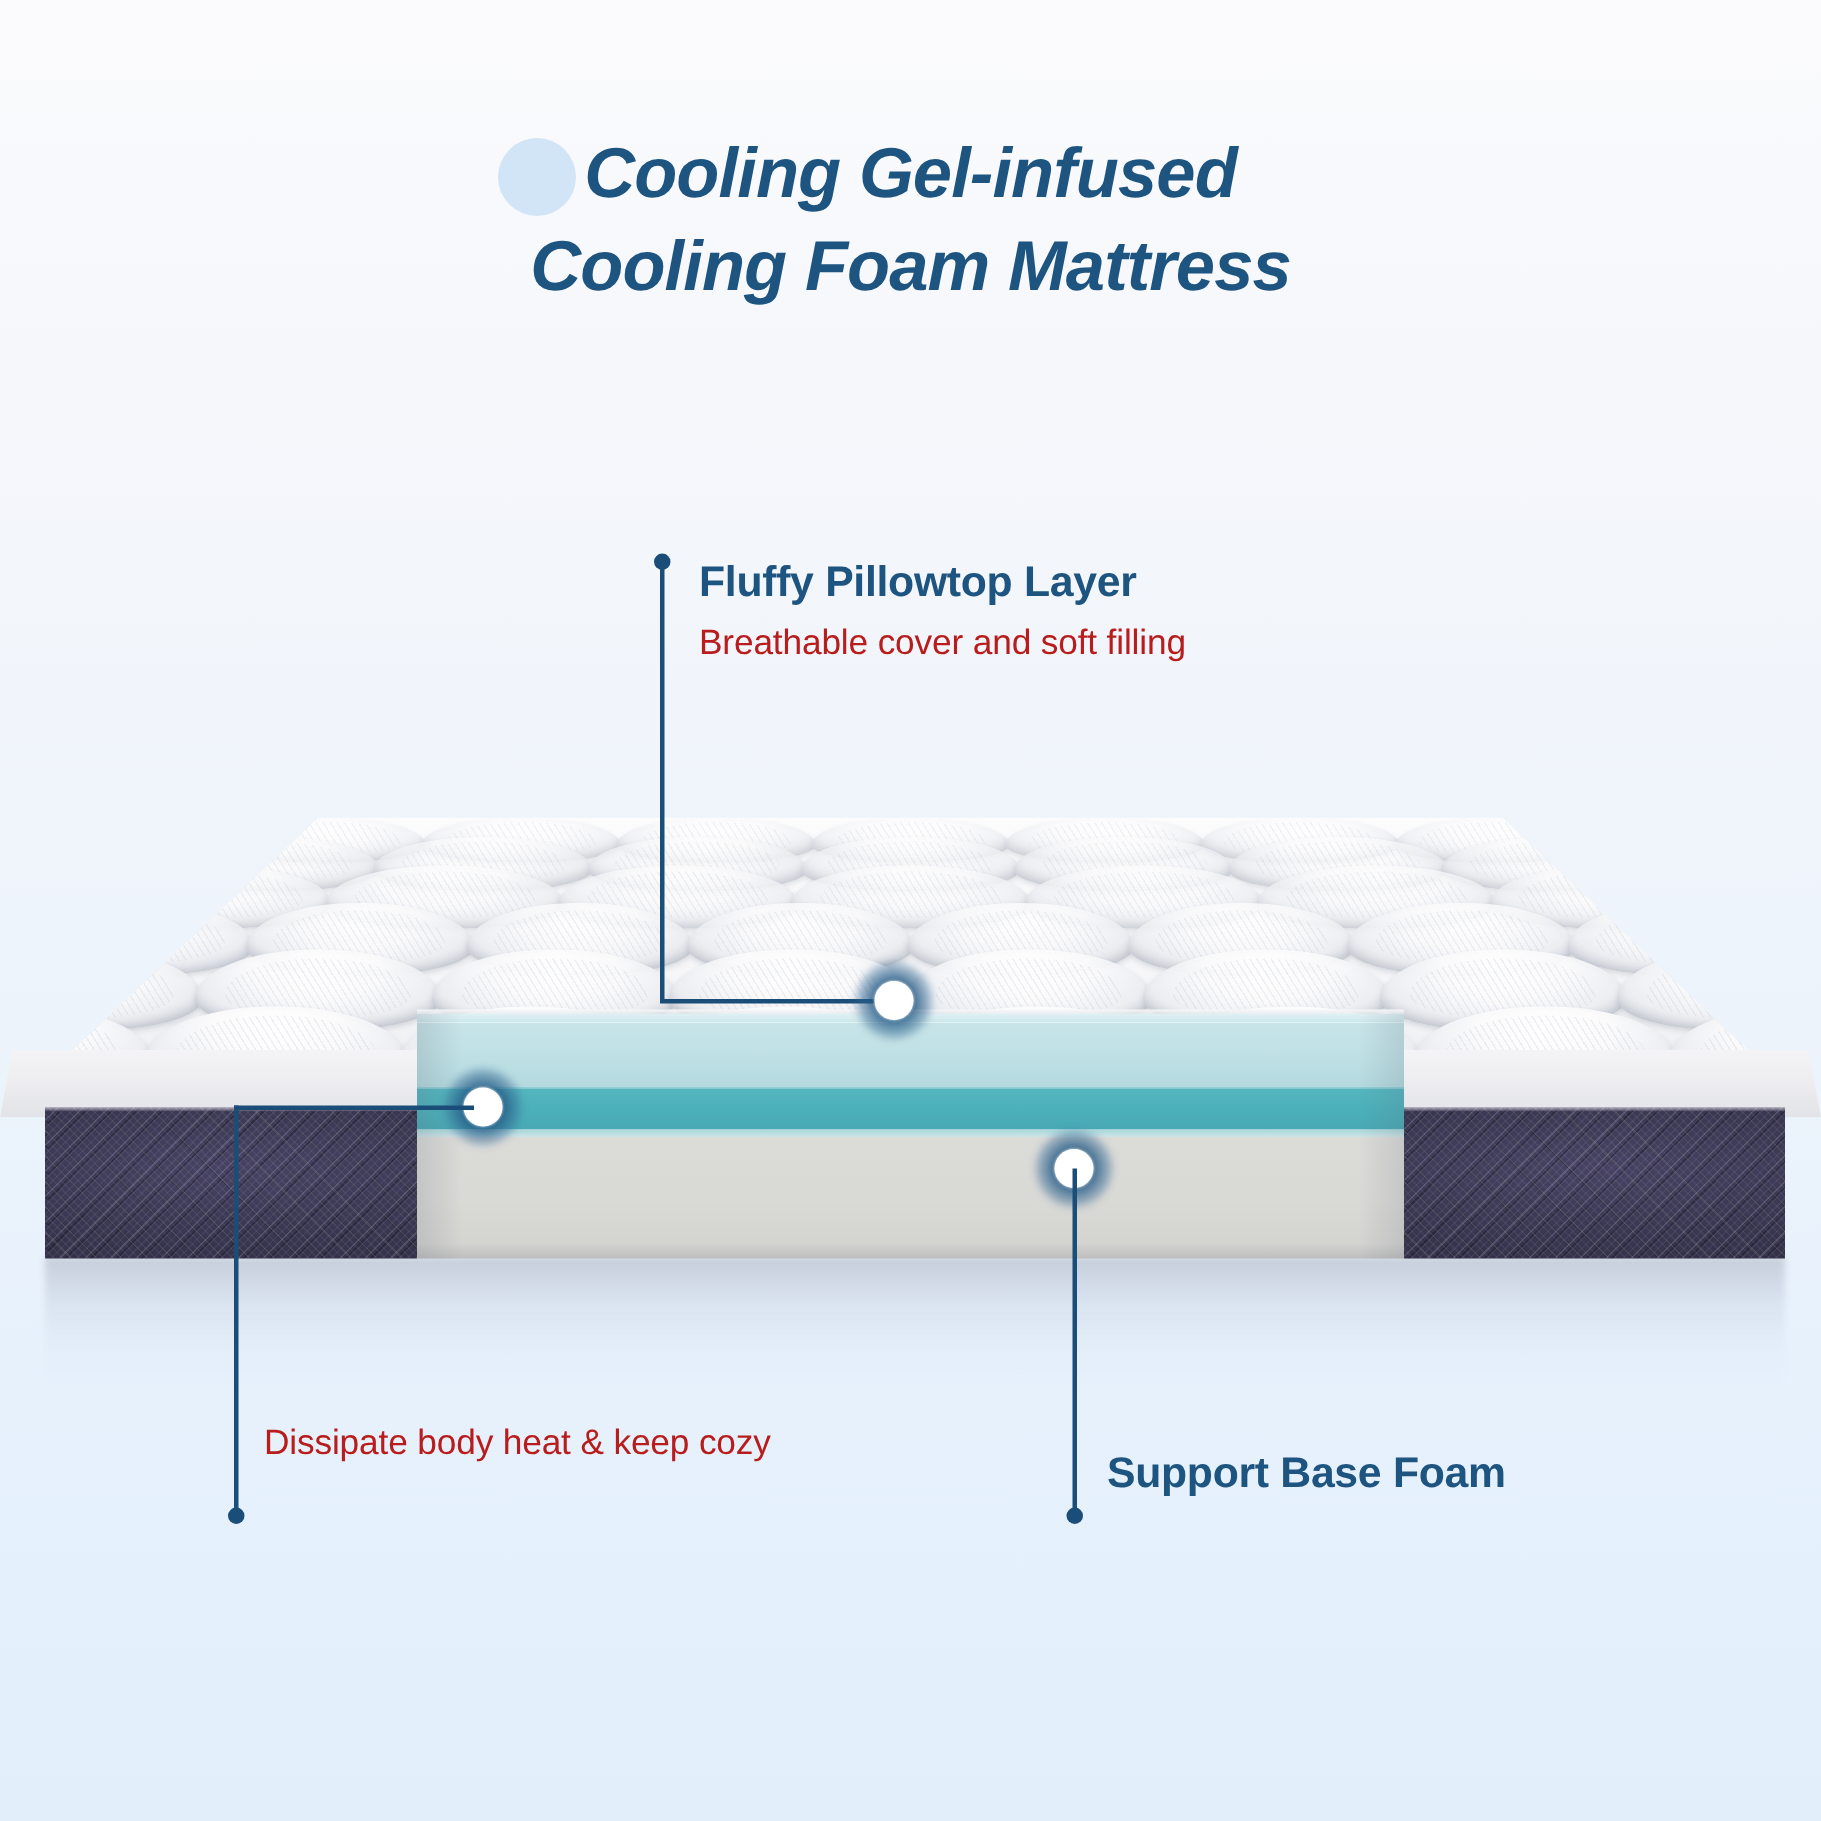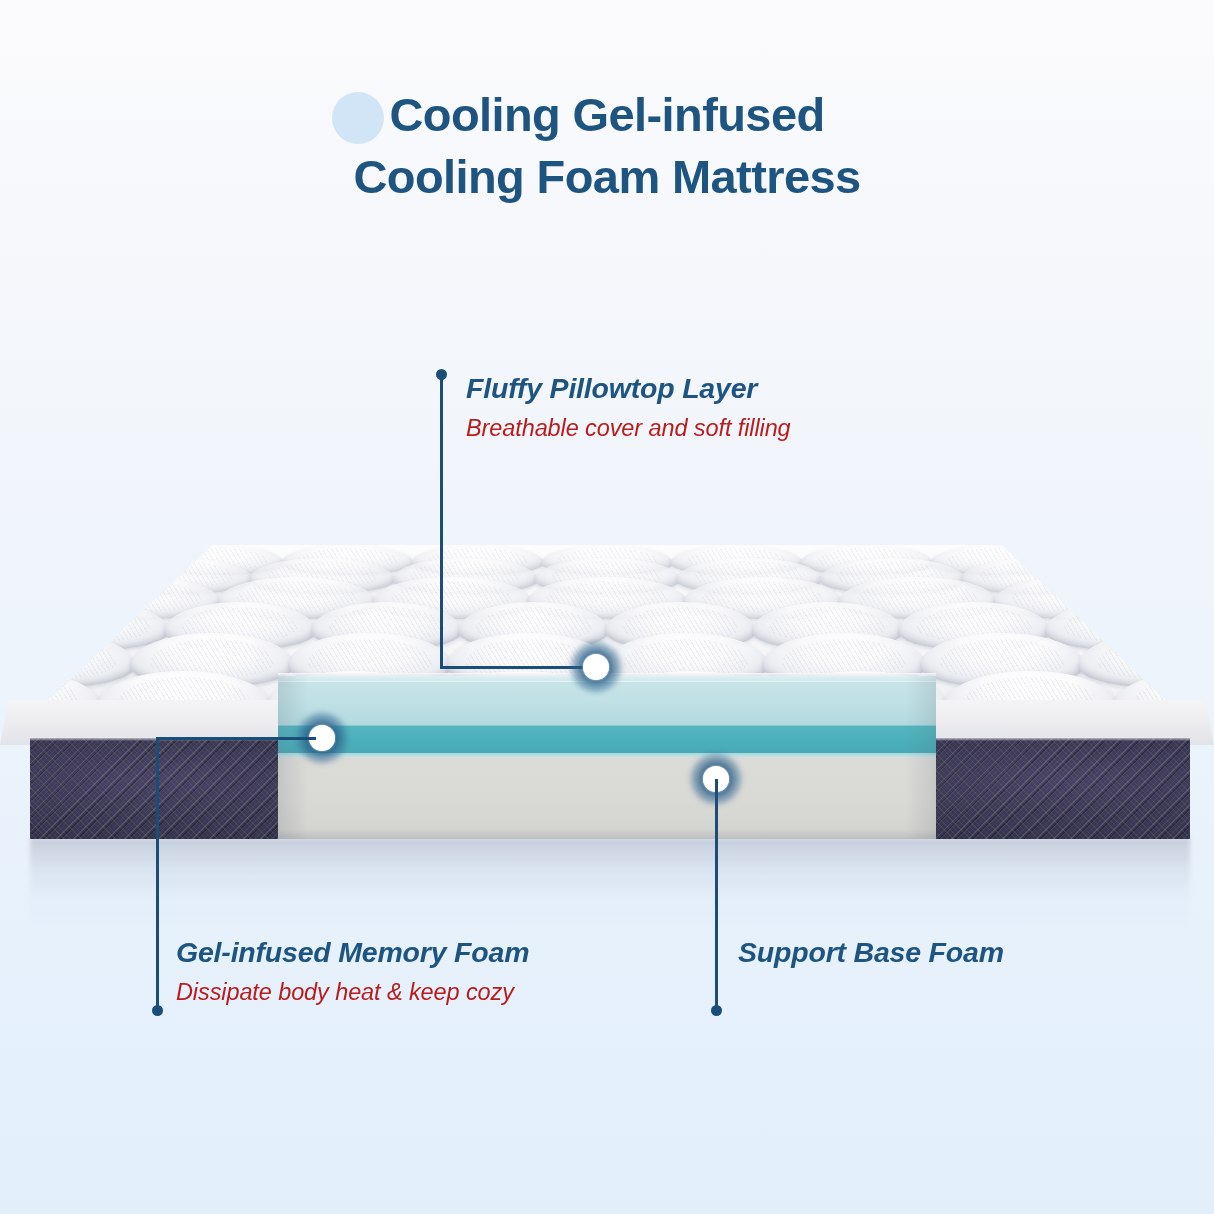--- a/index.html
+++ b/index.html
@@ -12,36 +12,36 @@
   #stage { position:absolute; inset:0; }
 
   
   .title-wrap { position:absolute; left:0; top:84px; width:1214px; text-align:center; }
   .title-deco {
     position:absolute; left:332px; top:8px; width:52px; height:52px;
     border-radius:50%; background:#cfe4f7; opacity:.95;
   }
   .title-line {
     position:relative; font-size:47px; font-weight:bold; letter-spacing:-0.6px;
-    color:#1e5480; line-height:1.32; white-space:nowrap;
-  }
-
-  
-  .callout { position:absolute;font-style:italic; }
+    color:#1e5480; line-height:1.32; white-space:nowrap;font-style:italic;
+  }
+
+  
+  .callout { position:absolute; }
   .callout .c-title {
     font-size:28.5px; font-weight:bold; color:#1e5480; letter-spacing:-0.2px;
     white-space:nowrap; line-height:1.1;
   }
   .callout .c-sub {
     font-size:23.5px; font-weight:400; color:#b91c1c; letter-spacing:-0.1px;
     white-space:nowrap; line-height:1.1; margin-top:12px;
   }
   #callout-top   { left:466px; top:373px; }
   #callout-left  { left:176px; top:937px; }
-  #callout-right { left:738px; top:937px; }
+  #callout-right { left:738px; top:967px; }
 
   
   .leader { position:absolute; background:#1a4e78; }
   .leader.v { width:2.6px; }
   .leader.h { height:2.6px; }
   .enddot {
     position:absolute; width:11px; height:11px; border-radius:50%;
     background:#1a4e78;
   }
 
@@ -292,21 +292,20 @@
   </div>
   <div class="leader v" style="left:715px; top:779px; height:231px;"></div>
   <div class="enddot" style="left:711px; top:1005px;"></div>
 
   <div class="callout" id="callout-top">
     <div class="c-title">Fluffy Pillowtop Layer</div>
     <div class="c-sub">Breathable cover and soft filling</div>
   </div>
 
   <div class="callout" id="callout-left">
-    <div class="c-title">Gel-infused Memory Foam</div>
     <div class="c-sub">Dissipate body heat &amp; keep cozy</div>
   </div>
 
   <div class="callout" id="callout-right">
     <div class="c-title">Support Base Foam</div>
   </div>
 
 </div>
 
 </body></html>

